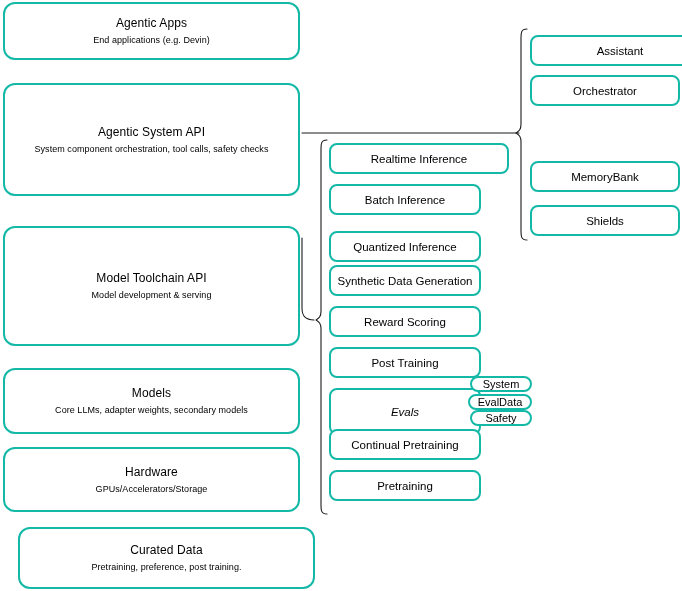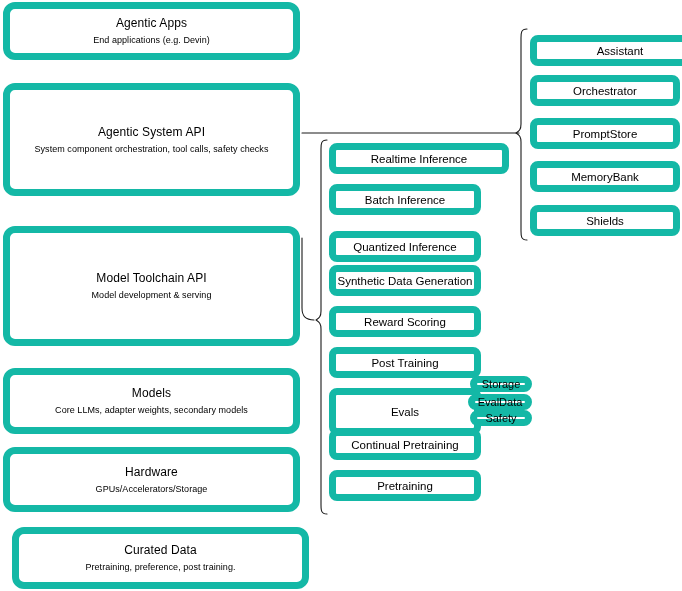--- a/index.html
+++ b/index.html
@@ -18,21 +18,21 @@
   #canvas {
     position: absolute;
     left: 0; top: 0;
     width: 682px;
     height: 591px;
   }
   .node {
     position: absolute;
     box-sizing: border-box;
     background: #ffffff;
-    border: 7px solid #14b8a6;
+    border: 2px solid #14b8a6;
     display: flex;
     flex-direction: column;
     align-items: center;
     justify-content: center;
     text-align: center;
   }
   
   .layer {
     border-radius: 12px;
   }
@@ -99,21 +99,21 @@
   <div class="node layer" style="left:3px; top:368px; width:297px; height:66px;">
     <div class="title">Models</div>
     <div class="subtitle">Core LLMs, adapter weights, secondary models</div>
   </div>
 
   <div class="node layer" style="left:3px; top:447px; width:297px; height:65px;">
     <div class="title">Hardware</div>
     <div class="subtitle">GPUs/Accelerators/Storage</div>
   </div>
 
-  <div class="node layer" style="left:12px; top:527px; width:297px; height:62px;">
+  <div class="node layer" style="left:18px; top:527px; width:297px; height:62px;">
     <div class="title">Curated Data</div>
     <div class="subtitle">Pretraining, preference, post training.</div>
   </div>
 
   <div class="node capsule" style="left:329px; top:143px; width:180px; height:31px;">
     <span>Realtime Inference</span>
   </div>
   <div class="node capsule" style="left:329px; top:184px; width:152px; height:31px;">
     <span>Batch Inference</span>
   </div>
@@ -122,48 +122,45 @@
   </div>
   <div class="node capsule" style="left:329px; top:265px; width:152px; height:31px;">
     <span>Synthetic Data Generation</span>
   </div>
   <div class="node capsule" style="left:329px; top:306px; width:152px; height:31px;">
     <span>Reward Scoring</span>
   </div>
   <div class="node capsule" style="left:329px; top:347px; width:152px; height:31px;">
     <span>Post Training</span>
   </div>
-  <div class="node capsule" style="left:329px; top:388px; width:152px; height:47px;">
+  <div class="node capsule" style="left:329px; top:388px; width:152px; height:47px;font-style:italic;">
     <span>Evals</span>
   </div>
   <div class="node capsule" style="left:329px; top:429px; width:152px; height:31px;">
     <span>Continual Pretraining</span>
   </div>
   <div class="node capsule" style="left:329px; top:470px; width:152px; height:31px;">
     <span>Pretraining</span>
   </div>
 
   <div class="node pill" style="left:470px; top:376px; width:62px; height:16px;">
-    <span>Storage</span>
+    <span>System</span>
   </div>
   <div class="node pill" style="left:468px; top:394px; width:64px; height:16px;">
     <span>EvalData</span>
   </div>
   <div class="node pill" style="left:470px; top:410px; width:62px; height:16px;">
     <span>Safety</span>
   </div>
 
   <div class="node capsule" style="left:530px; top:35px; width:180px; height:31px;">
     <span>Assistant</span>
   </div>
   <div class="node capsule" style="left:530px; top:75px; width:150px; height:31px;">
     <span>Orchestrator</span>
-  </div>
-  <div class="node capsule" style="left:530px; top:118px; width:150px; height:31px;">
-    <span>PromptStore</span>
   </div>
   <div class="node capsule" style="left:530px; top:161px; width:150px; height:31px;">
     <span>MemoryBank</span>
   </div>
   <div class="node capsule" style="left:530px; top:205px; width:150px; height:31px;">
     <span>Shields</span>
   </div>
 
   <svg class="overlay" viewBox="0 0 682 591">
 

